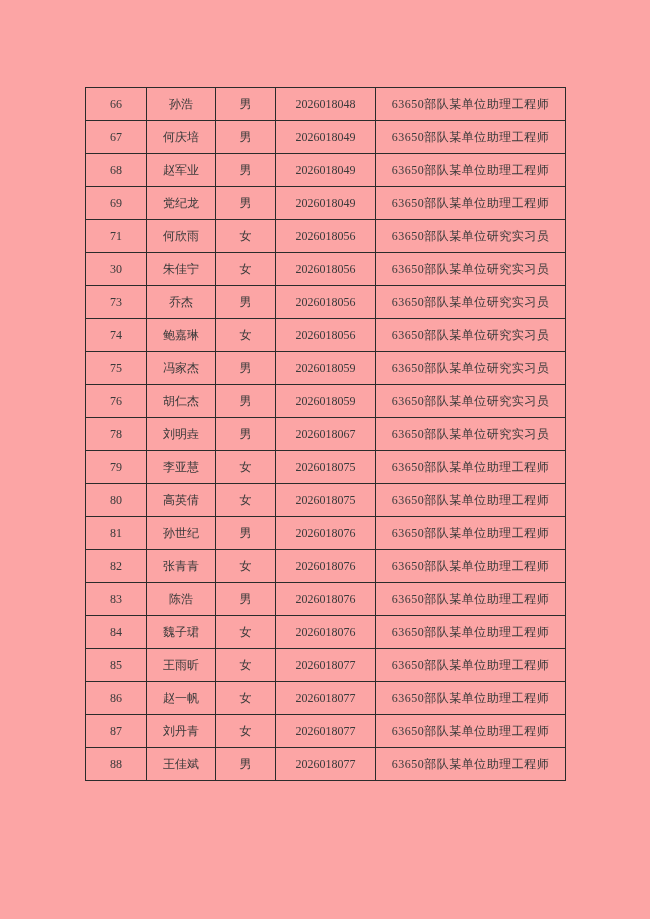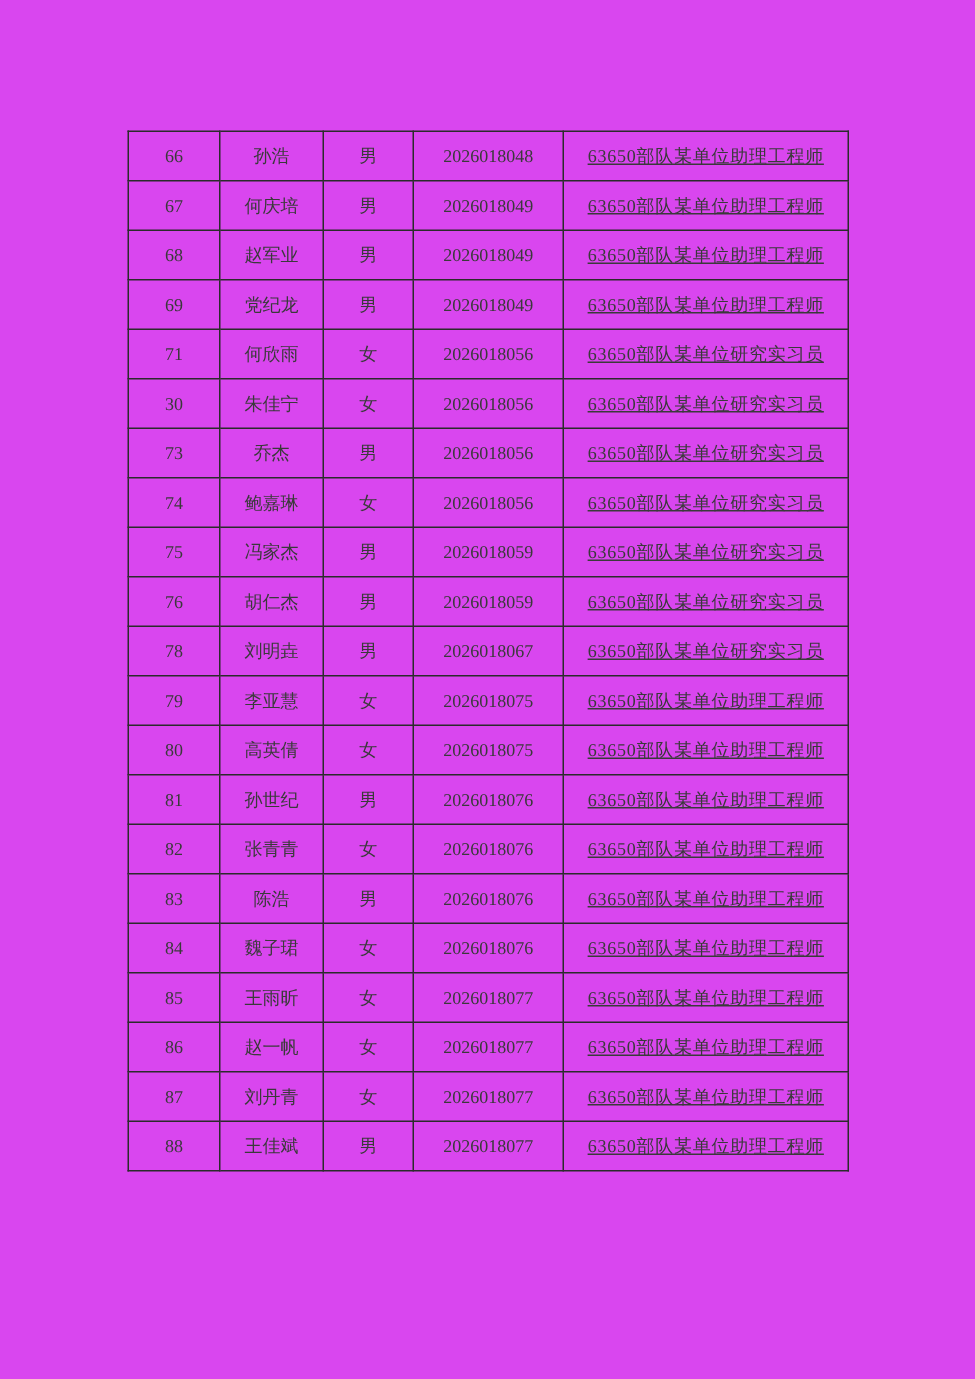--- a/index.html
+++ b/index.html
@@ -4,21 +4,21 @@
 <style>
   html, body {
     margin: 0;
     padding: 0;
     background: #ffffff;
   }
   .page {
     position: relative;
     width: 650px;
     height: 919px;
-    background: #d946ef;
+    background: #fca5a5;
     overflow: hidden;
     font-family: "Liberation Serif", "DejaVu Serif", serif;
   }
   .personnel-table {
     position: absolute;
     left: 85px;
     top: 87px;
     width: 480px;
     border-collapse: collapse;
     table-layout: fixed;
@@ -35,21 +35,20 @@
     overflow: hidden;
     white-space: nowrap;
   }
   .col-no   { width: 61px; }
   .col-name { width: 69px; }
   .col-sex  { width: 60px; }
   .col-code { width: 100px; }
   .col-pos  { width: 190px; }
   .personnel-table td.cell-pos {
     letter-spacing: 0.5px;
-    text-decoration: underline;
   }
 </style>
 </head>
 <body>
 
 <div class="page">
   <table class="personnel-table">
     <colgroup>
       <col class="col-no">
       <col class="col-name">

